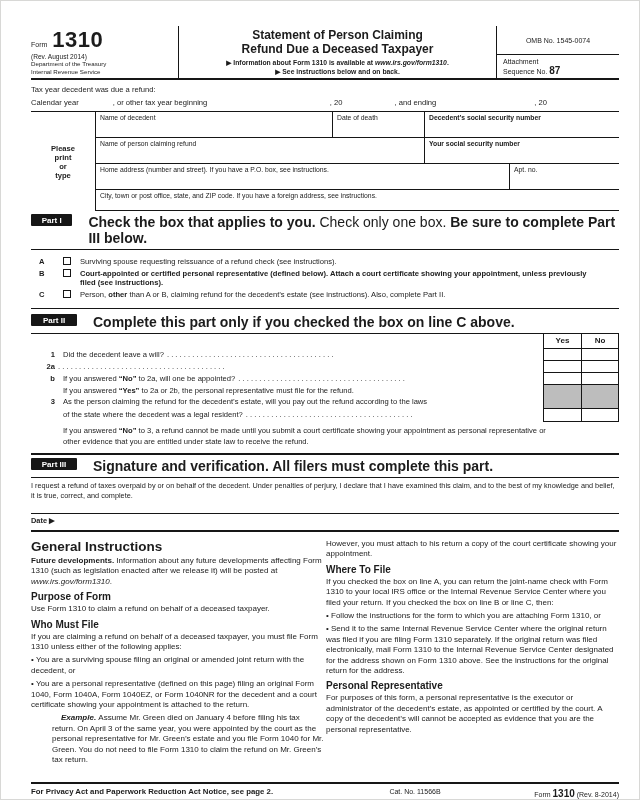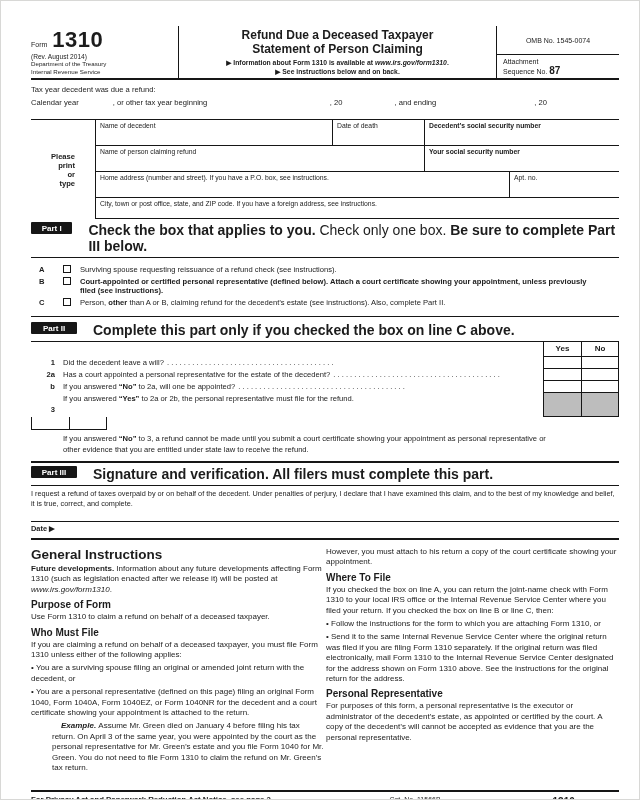--- a/index.html
+++ b/index.html
@@ -24,26 +24,26 @@
   .hdr-center { flex:1; border-right:1.5px solid #161616; text-align:center; padding:3px 6px 2px; display:flex; flex-direction:column; justify-content:space-between; }
   .title { font-size:12px; font-weight:bold; line-height:13.5px; }
   .info { font-size:6.8px; font-weight:bold; line-height:8.5px; margin-top:3px; }
   .hdr-right { width:122px; display:flex; flex-direction:column; font-size:7px; }
   .omb { border-bottom:1px solid #161616; flex:1; display:flex; align-items:center; justify-content:center; }
   .attach { padding:3px 2px 2px 6px; line-height:8.5px; }
   .seqnum { font-weight:bold; font-size:10px; }
 
   
   .ty-intro { font-size:7.6px; margin:5px 0 4px; }
-  .ty-line { display:flex; font-size:7.6px; border-bottom:1px solid #161616; padding-bottom:12px; }
+  .ty-line { display:flex; font-size:7.6px; border-bottom:1px solid #161616; padding-bottom:4px; }
   .blank { border-bottom:0px; height:9px; }
 
   
   .idwrap { display:flex; }
-  .please { width:64px; display:flex; align-items:center; justify-content:center; text-align:right; font-weight:bold; font-size:7.6px; line-height:9px; white-space:pre-line; }
+  .please { width:64px; display:flex; align-items:center; justify-content:center; text-align:center; font-weight:bold; font-size:7.6px; line-height:9px; white-space:pre-line; }
   .itable { flex:1; border-left:1px solid #161616; }
   .irow { display:flex; border-bottom:1px solid #161616; }
   .icell { padding:2px 4px 0; font-size:6.8px; line-height:8px; }
   .icell + .icell { border-left:1px solid #161616; }
   .h26 { height:26px; } .h21 { height:21px; }
   .grow { flex:1; } .w92 { width:92px; } .w195 { width:195px; } .w110 { width:110px; }
 
   
   .part-head { display:flex; align-items:flex-start; padding:3px 0 3px; border-bottom:1px solid #161616; }
   .badge { width:46px; background:#161616; color:#fff; text-align:center; font-weight:bold; font-size:8px; padding:1.5px 0; border-radius:1px; }
@@ -106,22 +106,22 @@
         <div class="form-line">
           <span class="form-word">Form</span>
           <span class="form-num">1310</span>
         </div>
         <div class="rev">(Rev. August 2014)</div>
         <div class="dept">Department of the Treasury</div>
         <div class="dept">Internal Revenue Service</div>
       </div>
       <div class="hdr-center">
         <div>
+          <div class="title">Statement of Person Claiming</div>
           <div class="title">Refund Due a Deceased Taxpayer</div>
-          <div class="title">Statement of Person Claiming</div>
         </div>
         <div class="info">
           <div><span>▶ Information about Form 1310 is available at </span><span class="i">www.irs.gov/form1310</span><span>.</span></div>
           <div>▶ See instructions below and on back.</div>
         </div>
       </div>
       <div class="hdr-right">
         <div class="omb">OMB No. 1545-0074</div>
         <div class="attach">
           <div>Attachment</div>
@@ -209,46 +209,51 @@
             <span class="p2-num">1</span>
             <span class="p2-text"><span>Did the decedent leave a will?</span></span>
             <span class="leader"></span>
           </div>
           <div class="ans"></div>
           <div class="ans last"></div>
         </div>
         <div class="p2-row rh12">
           <div class="p2-q">
             <span class="p2-num">2a</span>
-            <span class="p2-text"><span>Has a court appointed a personal representative for the estate of the decedent?</span></span>
             <span class="leader"></span>
           </div>
           <div class="ans"></div>
           <div class="ans last"></div>
         </div>
         <div class="p2-row rh12">
           <div class="p2-q">
             <span class="p2-num">b</span>
             <span class="p2-text"><span>If you answered </span><span class="b">“No”</span><span> to 2a, will one be appointed?</span></span>
             <span class="leader"></span>
           </div>
           <div class="ans"></div>
           <div class="ans last"></div>
         </div>
         <div class="p2-row rh24">
           <div class="p2-q col">
             <div class="p2-note"><span>If you answered </span><span class="b">“Yes”</span><span> to 2a or 2b, the personal representative must file for the refund.</span></div>
             <div class="q3line">
               <span class="p2-num">3</span>
+              <span class="p2-text">As the person claiming the refund for the decedent’s estate, will you pay out the refund according to the laws</span>
             </div>
           </div>
           <div class="ans" style="background: rgb(189, 189, 189);"></div>
           <div class="ans last" style="background: rgb(189, 189, 189);"></div>
         </div>
         <div class="p2-row rh13">
+          <div class="p2-q">
+            <span class="p2-num"></span>
+            <span class="p2-text">of the state where the decedent was a legal resident?</span>
+            <span class="leader"></span>
+          </div>
           <div class="ans"></div>
           <div class="ans last"></div>
         </div>
       </div>
       <div class="p2-note2"><span>If you answered </span><span class="b">“No”</span><span> to 3, a refund cannot be made until you submit a court certificate showing your appointment as personal representative or other evidence that you are entitled under state law to receive the refund.</span></div>
     </section>
 
     <section class="part3">
       <div class="part-head">
         <span class="badge">Part III</span>

